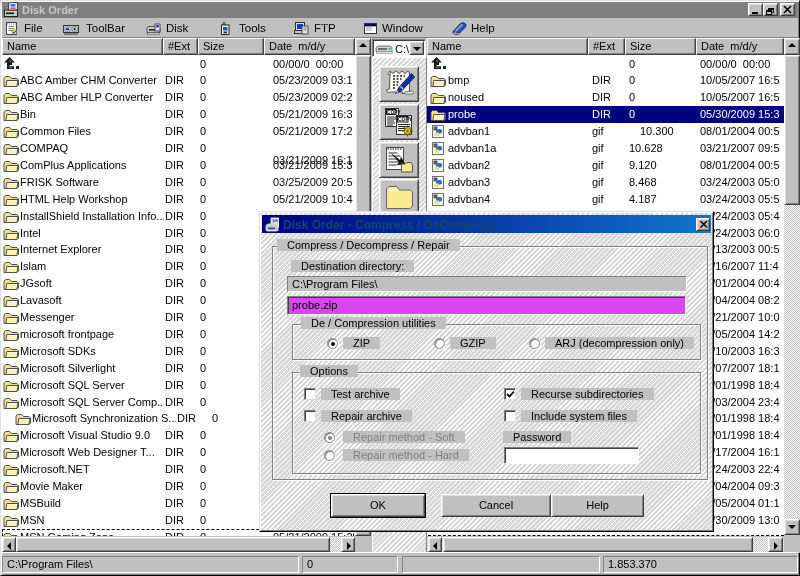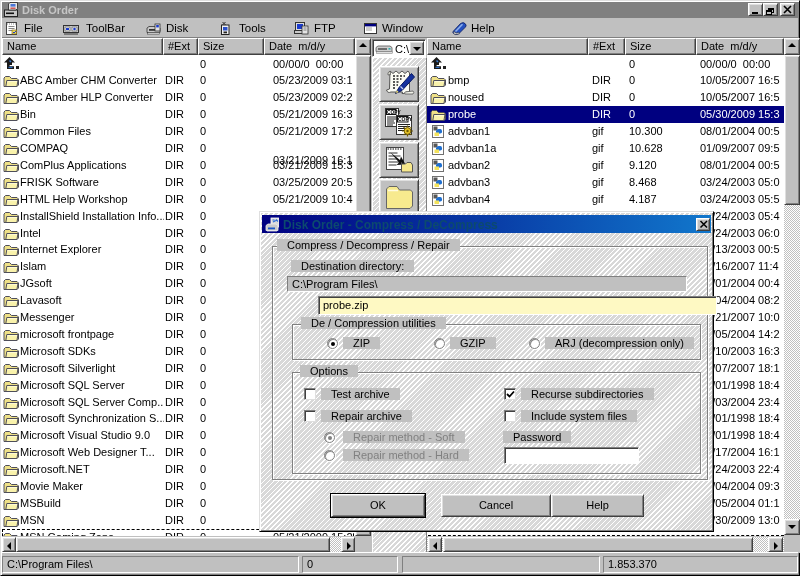--- a/index.html
+++ b/index.html
@@ -326,21 +326,21 @@
 <div class="abs" style="left:0;top:338.5px;width:353px;height:16.9px;">
 <svg width="16" height="14" viewBox="0 0 16 14" style="position:absolute;left:1px;top:2px;">
         <path d="M1 12.5 V4 L2.5 2.5 h4 L8.5 4.5 h5.5 L15.5 6 v5 l-1.5 1.5 Z" fill="#efe187" stroke="#4e4e5a"></path>
         <path d="M2.8 12.5 L3.8 6.5 h11.2 l-1.1 6 Z" fill="#f9f2ab" stroke="#4e4e5a"></path>
         <path d="M4.5 7.6 h9.5" stroke="#fffbd8" stroke-width="1"></path>
       </svg>
 <div class="abs" style="left:18px;top:2px;width:144px;overflow:hidden;white-space:nowrap;">Microsoft SQL Server Comp...</div>
 <div class="abs" style="left:163px;top:2px;">DIR</div>
 <div class="abs" style="left:198px;top:2px;">0</div>
 </div>
-<div class="abs" style="left:0;top:355.4px;width:353px;height:16.9px;padding-left:24px;">
+<div class="abs" style="left:12px;top:355.4px;width:353px;height:16.9px;padding-left:24px;">
 <svg width="16" height="14" viewBox="0 0 16 14" style="position:absolute;left:1px;top:2px;">
         <path d="M1 12.5 V4 L2.5 2.5 h4 L8.5 4.5 h5.5 L15.5 6 v5 l-1.5 1.5 Z" fill="#efe187" stroke="#4e4e5a"></path>
         <path d="M2.8 12.5 L3.8 6.5 h11.2 l-1.1 6 Z" fill="#f9f2ab" stroke="#4e4e5a"></path>
         <path d="M4.5 7.6 h9.5" stroke="#fffbd8" stroke-width="1"></path>
       </svg>
 <div class="abs" style="left:18px;top:2px;width:144px;overflow:hidden;white-space:nowrap;">Microsoft Synchronization S...</div>
 <div class="abs" style="left:163px;top:2px;">DIR</div>
 <div class="abs" style="left:198px;top:2px;">0</div>
 </div>
 <div class="abs" style="left:0;top:372.3px;width:353px;height:16.9px;">
@@ -463,34 +463,34 @@
 </div>
 <div class="abs" style="left:0;top:68.1px;width:357px;height:16.9px;">
 <svg width="14" height="15" viewBox="0 0 14 15" style="position:absolute;left:4px;top:1px;">
         <rect x="1.5" y="1.5" width="11" height="12" fill="#ffffff" stroke="#707070"></rect>
         <rect x="2.5" y="2.5" width="4" height="4" fill="#585858"></rect>
         <path d="M5 7 q1-2.5 3.5-2 q2.5-.5 2.5 2 q.5 2-2 2.5 q-3 .5-4-1 z" fill="#1e6fd0"></path>
         <rect x="3.5" y="8.5" width="4.5" height="3.5" fill="#f3e25c"></rect>
       </svg>
 <div class="abs" style="left:21px;top:2px;width:140px;overflow:hidden;white-space:nowrap;">advban1</div>
 <div class="abs" style="left:165px;top:2px;">gif</div>
-<div class="abs" style="left:202px;top:2px;">10.300</div>
+<div class="abs" style="left:213px;top:2px;">10.300</div>
 <div class="abs" style="left:273px;top:2px;white-space:nowrap;">08/01/2004 00:5</div>
 </div>
 <div class="abs" style="left:0;top:85.0px;width:357px;height:16.9px;">
 <svg width="14" height="15" viewBox="0 0 14 15" style="position:absolute;left:4px;top:1px;">
         <rect x="1.5" y="1.5" width="11" height="12" fill="#ffffff" stroke="#707070"></rect>
         <rect x="2.5" y="2.5" width="4" height="4" fill="#585858"></rect>
         <path d="M5 7 q1-2.5 3.5-2 q2.5-.5 2.5 2 q.5 2-2 2.5 q-3 .5-4-1 z" fill="#1e6fd0"></path>
         <rect x="3.5" y="8.5" width="4.5" height="3.5" fill="#f3e25c"></rect>
       </svg>
 <div class="abs" style="left:21px;top:2px;width:140px;overflow:hidden;white-space:nowrap;">advban1a</div>
 <div class="abs" style="left:165px;top:2px;">gif</div>
 <div class="abs" style="left:202px;top:2px;">10.628</div>
-<div class="abs" style="left:273px;top:2px;white-space:nowrap;">01/09/2007 09:5</div>
+<div class="abs" style="left:273px;top:2px;white-space:nowrap;">03/21/2007 09:5</div>
 </div>
 <div class="abs" style="left:0;top:101.9px;width:357px;height:16.9px;">
 <svg width="14" height="15" viewBox="0 0 14 15" style="position:absolute;left:4px;top:1px;">
         <rect x="1.5" y="1.5" width="11" height="12" fill="#ffffff" stroke="#707070"></rect>
         <rect x="2.5" y="2.5" width="4" height="4" fill="#585858"></rect>
         <path d="M5 7 q1-2.5 3.5-2 q2.5-.5 2.5 2 q.5 2-2 2.5 q-3 .5-4-1 z" fill="#1e6fd0"></path>
         <rect x="3.5" y="8.5" width="4.5" height="3.5" fill="#f3e25c"></rect>
       </svg>
 <div class="abs" style="left:21px;top:2px;width:140px;overflow:hidden;white-space:nowrap;">advban2</div>
 <div class="abs" style="left:165px;top:2px;">gif</div>
@@ -667,21 +667,21 @@
 <div class="abs" style="left:283px;top:218px;font-size:12px;font-weight:bold;color:#0c4a6e;">Disk Order - Compress / DeCompress</div>
 <div class="abs btn3d" style="left:696px;top:218px;width:14px;height:13px;">
     <svg width="14" height="11" style="position:absolute">
       <path d="M3.5 2 L10 8.5 M10 2 L3.5 8.5" stroke="#000" stroke-width="1.5"></path>
     </svg>
   </div>
 <div class="abs" style="left:272px;top:246px;width:436px;height:234px;border:1px solid #808080;box-shadow:1px 1px 0 #fff,inset 1px 1px 0 #fff;"></div>
 <div class="abs lbl" style="left:277px;top:239px;">Compress / Decompress / Repair</div>
 <div class="abs lbl" style="left:291px;top:260px;">Destination directory:</div>
 <div class="abs sunk" style="left:287px;top:275.5px;width:400px;height:16px;background:#c0c0c0;line-height:14px;padding-left:4px;">C:\Program Files\</div>
-<div class="abs sunk2" style="left:287px;top:296px;width:399px;height:19px;background:#fef9c3;line-height:17px;padding-left:4px;margin-left:31px;">probe.zip</div>
+<div class="abs sunk2" style="left:287px;top:296px;width:399px;height:19px;background:#d946ef;line-height:17px;padding-left:4px;">probe.zip</div>
 <div class="abs" style="left:292px;top:324px;width:409px;height:36px;border:1px solid #808080;box-shadow:1px 1px 0 #fff,inset 1px 1px 0 #fff;"></div>
 <div class="abs lbl" style="left:301px;top:317px;">De / Compression utilities</div>
 <div class="abs" style="left:327px;top:338px;width:11px;height:11px;border-radius:50%;background:#fff;border:1px solid #808080;box-shadow:inset 1px 1px 0 rgba(64,64,64,.6), 1px 1px 0 #fff;">
     <div class="abs" style="left:3px;top:3px;width:4px;height:4px;border-radius:50%;background:#000;"></div>
   </div>
 <div class="abs lbl" style="left:343px;top:337px;">ZIP</div>
 <div class="abs" style="left:434px;top:338px;width:11px;height:11px;border-radius:50%;background:#fff;border:1px solid #808080;box-shadow:inset 1px 1px 0 rgba(64,64,64,.6), 1px 1px 0 #fff;"></div>
 <div class="abs lbl" style="left:450px;top:337px;">GZIP</div>
 <div class="abs" style="left:529px;top:338px;width:11px;height:11px;border-radius:50%;background:#fff;border:1px solid #808080;box-shadow:inset 1px 1px 0 rgba(64,64,64,.6), 1px 1px 0 #fff;"></div>
 <div class="abs lbl" style="left:545px;top:337px;">ARJ (decompression only)</div>

